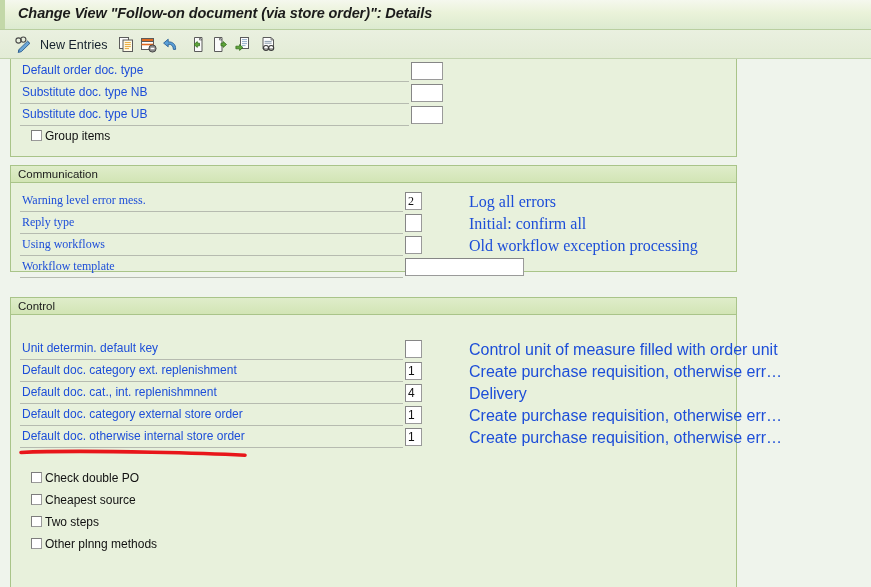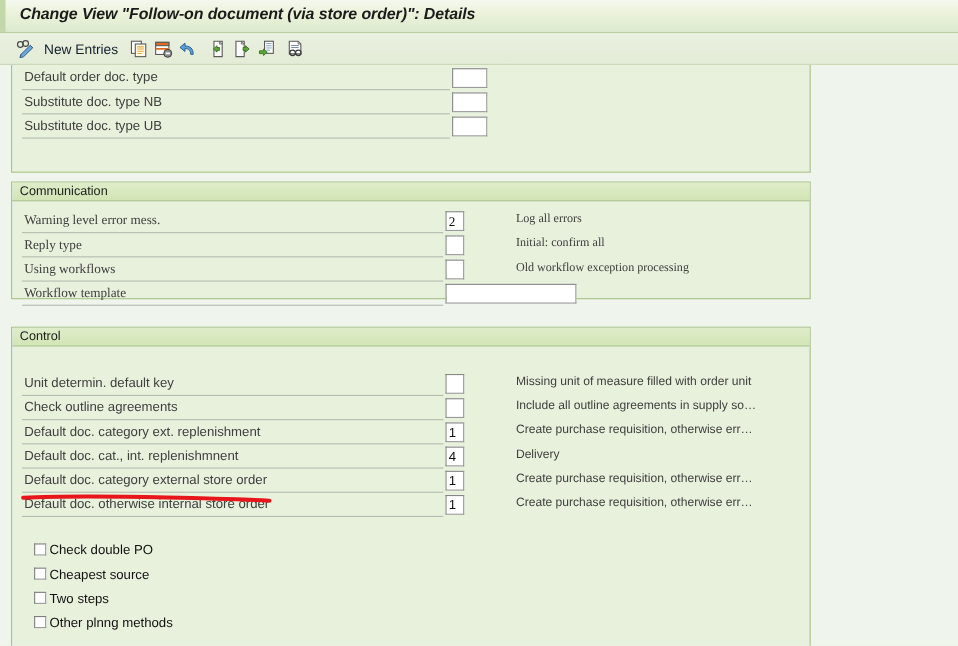--- a/index.html
+++ b/index.html
@@ -75,21 +75,21 @@
     white-space: nowrap;
   }
   .group-body { position: relative; }
 
   
   .row {
     position: relative; height: 22px;
   }
   .row .lbl {
     position: absolute; left: 11px; top: 3px;
-    font-size: 12px; color: #404040;
+    font-size: 12px; color: #1d4ed8;
     white-space: nowrap;
   }
   .row .underline {
     position: absolute; left: 9px; bottom: 0; height: 1px;
     background: #b6bbb0;
   }
   .row .fld {
     position: absolute; top: 2px;
     height: 18px;
     background: #ffffff;
@@ -97,21 +97,21 @@
     border-top-color: #868686;
     border-left-color: #868686;
     font-size: 12px;
     color: #111;
     padding: 0 2px;
     line-height: 16px;
     text-align: left;
   }
   .row .hint {
     position: absolute; top: 3px; left: 458px;
-    font-size: 11px; color: #404040;
+    font-size: 16px; color: #1d4ed8;
     white-space: nowrap;
   }
 
   
   .fld-key   { left: 394px; width: 17px; }
   
   .fld-s32   { left: 400px; width: 32px; }
   
   .fld-wide  { left: 394px; width: 119px; }
 
@@ -262,20 +262,24 @@
         <div class="underline u-top"></div>
         <div class="fld fld-s32"></div>
       </div>
 
       <div class="row">
         <div class="lbl">Substitute doc. type UB</div>
         <div class="underline u-top"></div>
         <div class="fld fld-s32"></div>
       </div>
 
+      <div class="cbrow" style="height:24px;">
+        <div class="cbox"></div>
+        <div class="cblbl">Group items</div>
+      </div>
 
     </div>
   </div>
 
   <div class="group" id="grp-comm" style="top:106px; height:107px;">
     <div class="group-hdr">Communication</div>
     <div class="group-body" style="padding-top:7px;font-family:Liberation Serif, serif;">
 
       <div class="row">
         <div class="lbl">Warning level error mess.</div>
@@ -308,29 +312,23 @@
   </div>
 
   <div class="group" id="grp-ctrl" style="top:238px; height:300px;">
     <div class="group-hdr">Control</div>
     <div class="group-body" style="padding-top:23px;">
 
       <div class="row">
         <div class="lbl">Unit determin. default key</div>
         <div class="underline u-short"></div>
         <div class="fld fld-key"></div>
-        <div class="hint">Missing unit of measure filled with order unit</div>
-      </div>
-
-      <div class="row">
-        <div class="lbl">Check outline agreements</div>
-        <div class="underline u-short"></div>
-        <div class="fld fld-key"></div>
-        <div class="hint">Include all outline agreements in supply so…</div>
-      </div>
+        <div class="hint">Control unit of measure filled with order unit</div>
+      </div>
+
 
       <div class="row">
         <div class="lbl">Default doc. category ext. replenishment</div>
         <div class="underline u-short"></div>
         <div class="fld fld-key">1</div>
         <div class="hint">Create purchase requisition, otherwise err…</div>
       </div>
 
       <div class="row">
         <div class="lbl">Default doc. cat., int. replenishmnent</div>

